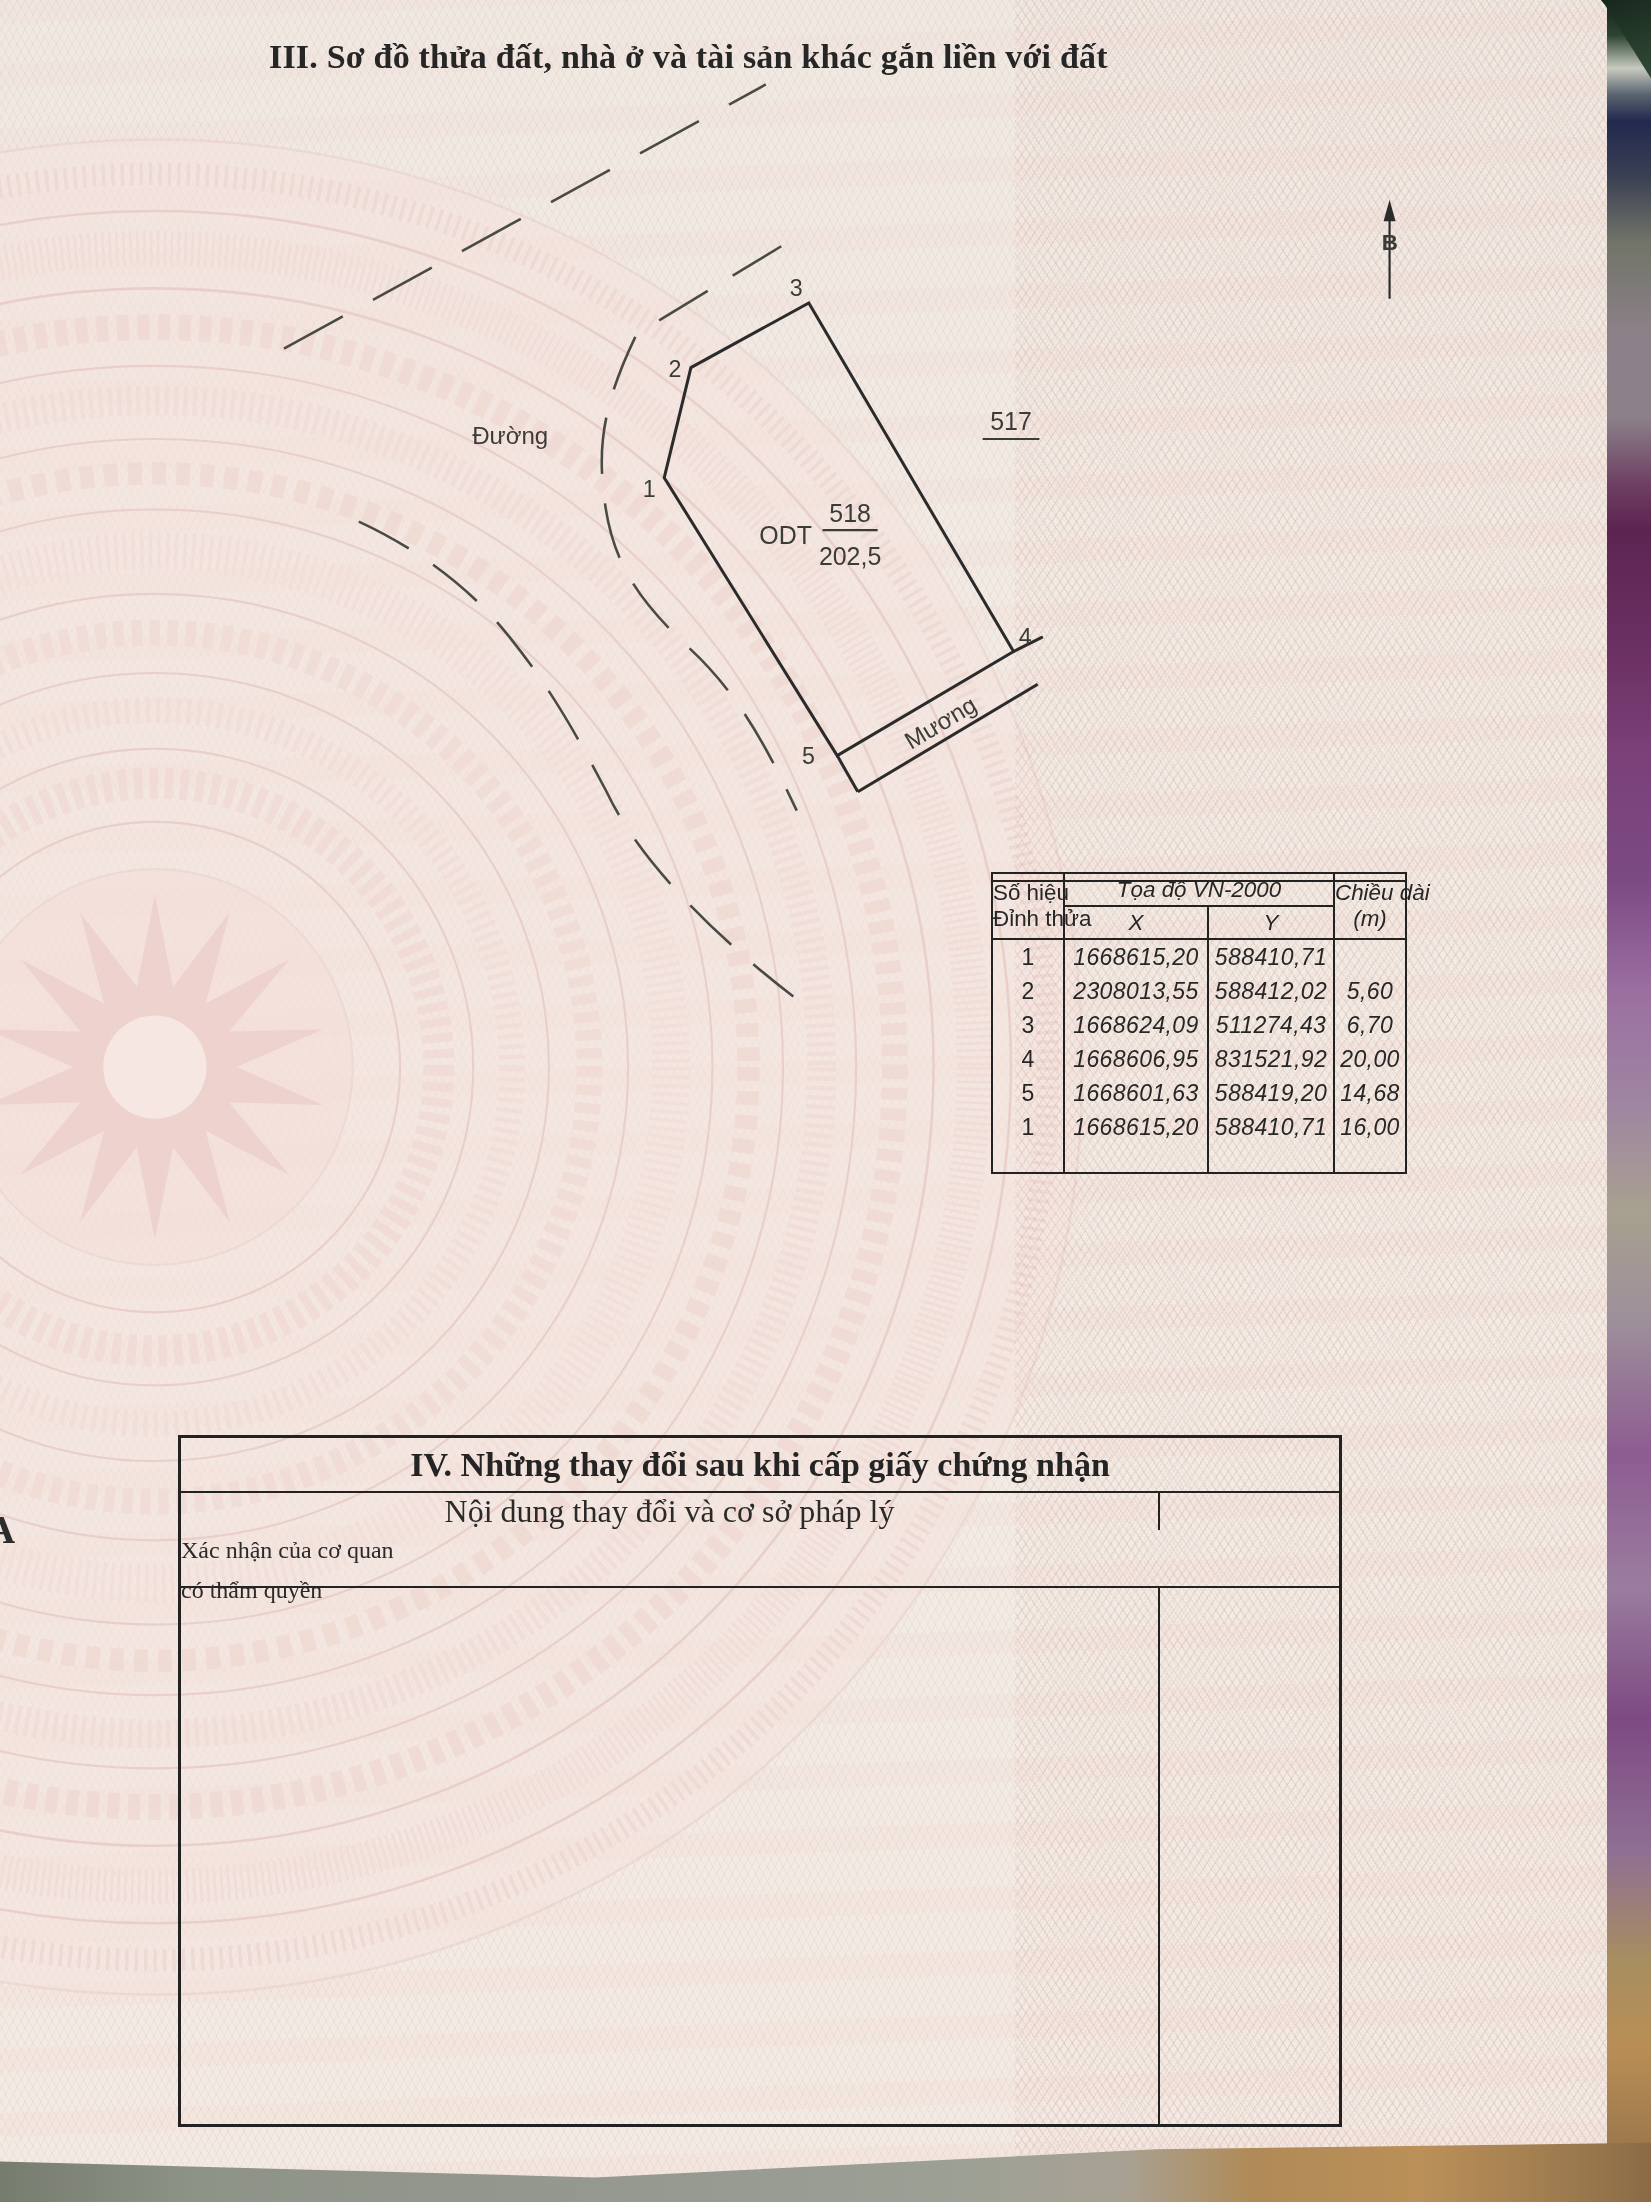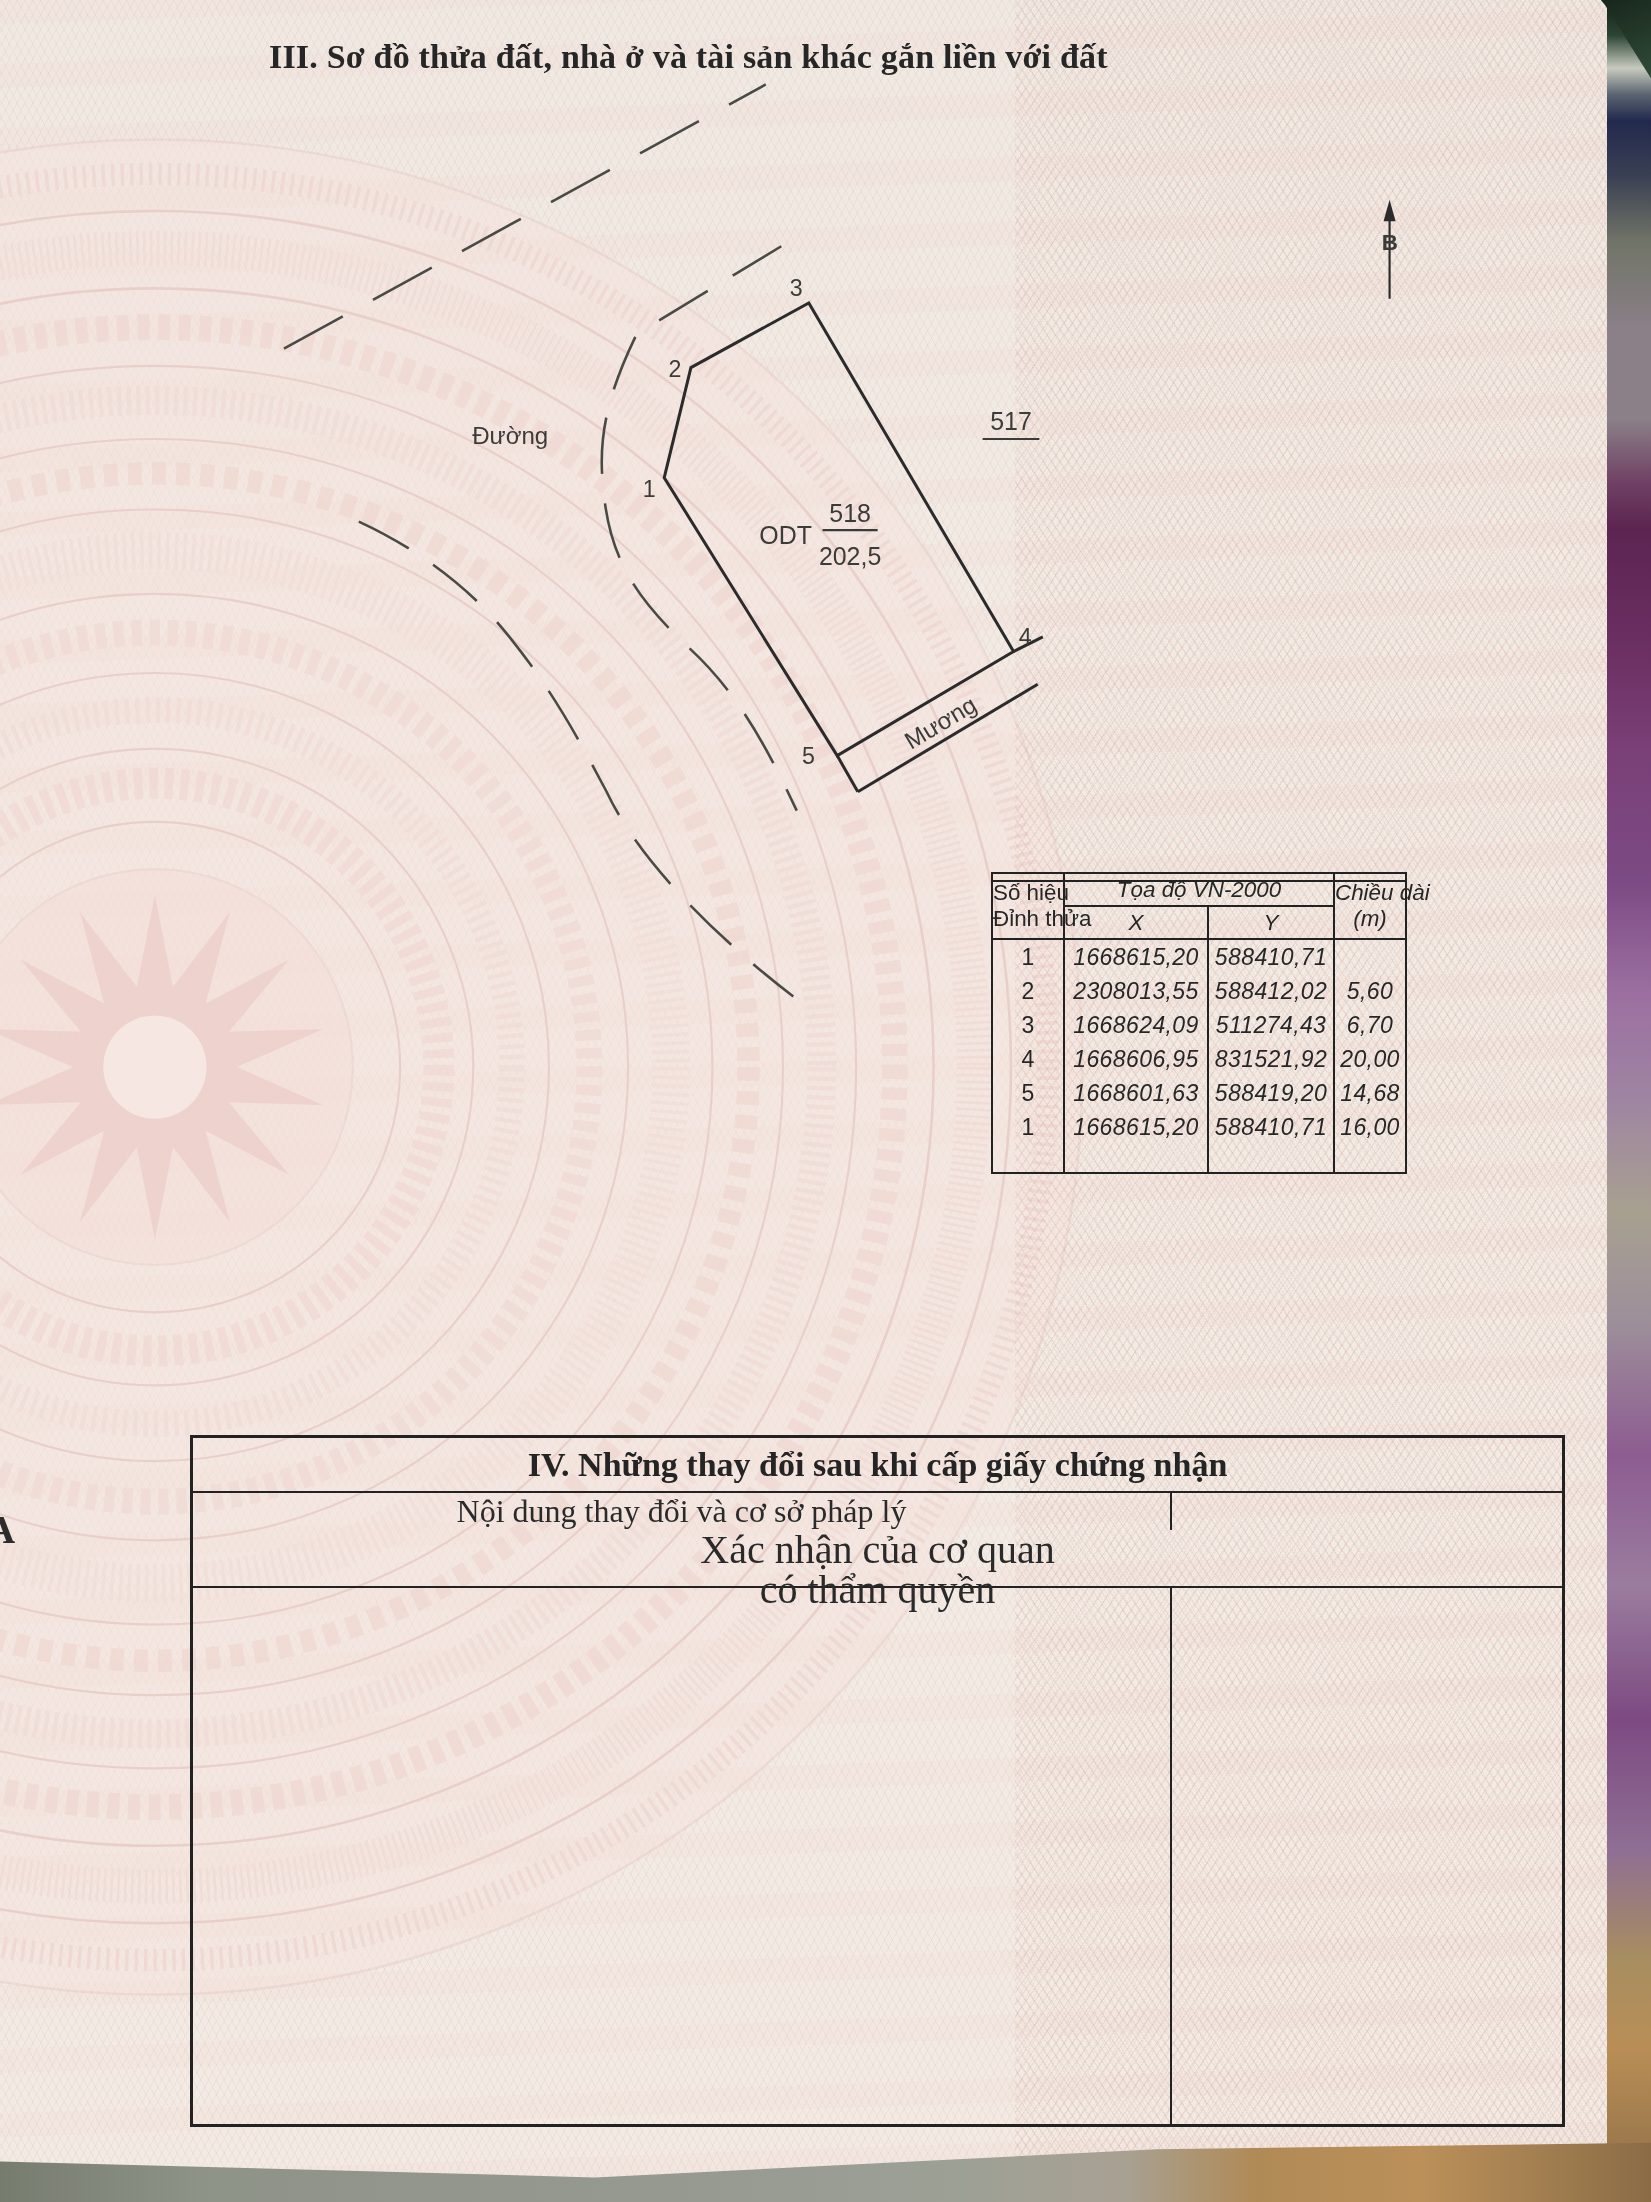--- a/index.html
+++ b/index.html
@@ -43,31 +43,31 @@
   .coord-topline{position:absolute;left:0;right:0;top:6px;height:2.2px;background:#222;}
   table.coord{border-collapse:collapse;table-layout:fixed;width:100%;height:100%;
     font-size:22.4px;color:#262626;}
   table.coord td{padding:0;text-align:center;vertical-align:middle;white-space:nowrap;overflow:visible;}
   td.bl{border-left:2.6px solid #222;font-style:italic;}
   td.bb{border-bottom:2.6px solid #222;}
   tr.hrow td{height:31px;font-size:22.4px;}
   tr.drow td{height:34px;font-size:23px;letter-spacing:0.4px;}
   td.fill{height:auto;}
   
-  .sec4{left:190px;top:1435px;width:1375px;height:692px;border:3px solid #222;
+  .sec4{left:178px;top:1435px;width:1164px;height:692px;border:3px solid #222;
     box-sizing:border-box;display:flex;flex-direction:column;}
   .sec4-title{height:53px;border-bottom:2.6px solid #222;display:flex;align-items:center;
     justify-content:center;font-family:"Liberation Serif",serif;font-weight:bold;
     font-size:34px;color:#242424;}
   .sec4-cols{height:93px;border-bottom:2.6px solid #222;display:flex;flex-direction:column;}
   .sec4-left{width:979px;box-sizing:border-box;border-right:2.6px solid #222;display:flex;
     align-items:center;justify-content:center;font-family:"Liberation Serif",serif;
     font-size:32px;color:#2a2a2a;}
-  .sec4-right{flex:1;display:flex;flex-direction:column;align-items:center;justify-content:center;
-    font-family:"Liberation Serif",serif;font-size:40px;line-height:40px;color:#2a2a2a;}
+  .sec4-right{flex:1;display:flex;flex-direction:column;justify-content:center;
+    font-family:"Liberation Serif",serif;font-size:24px;line-height:40px;color:#2a2a2a;}
   .sec4-body{flex:1;display:flex;}
   .sec4-body-left{width:979px;box-sizing:border-box;border-right:2.6px solid #222;}
   
   text.maplbl{font-family:"Liberation Sans",sans-serif;fill:#3b3b38;}
 </style>
 </head>
 <body>
 
 <div class="abs mesh-global"></div>
 

